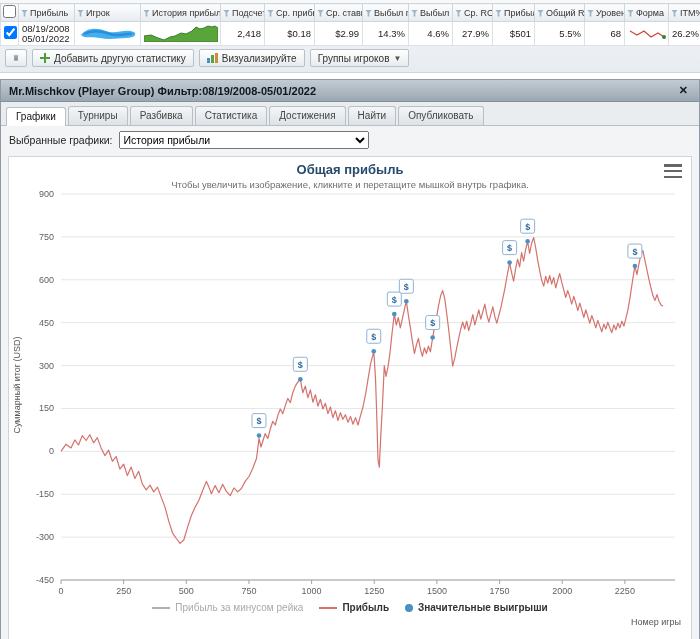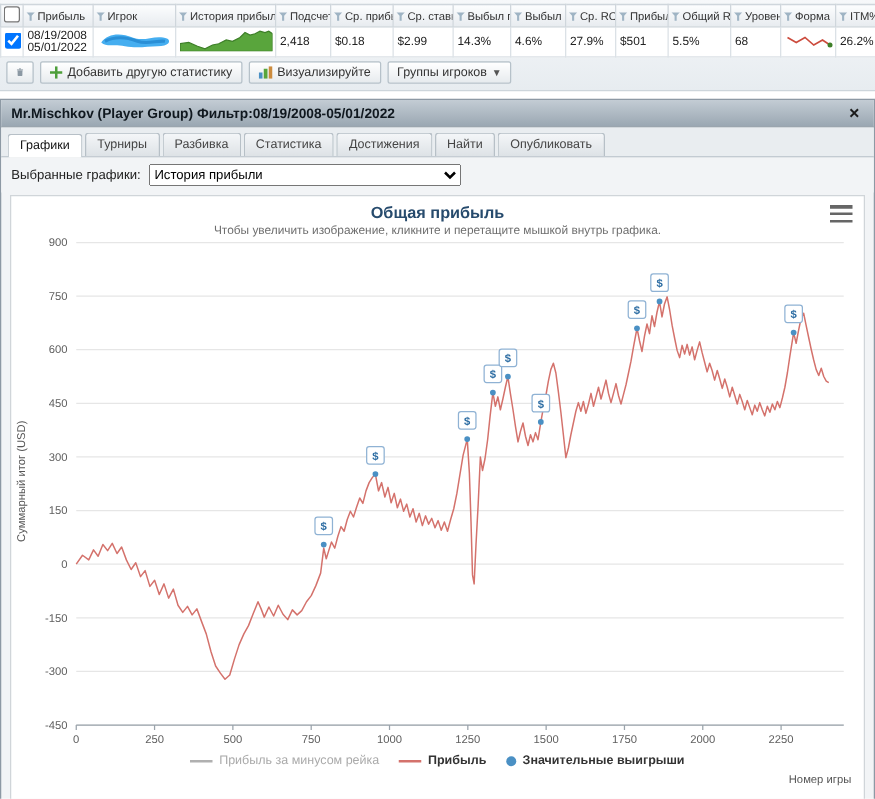--- a/index.html
+++ b/index.html
@@ -5,21 +5,21 @@
   *{box-sizing:border-box;margin:0;padding:0}
   html,body{width:700px;height:639px;overflow:hidden}
   body{font-family:"Liberation Sans",sans-serif;background:#ffffff;font-size:11px;color:#222}
 
   
   .top-section{background:linear-gradient(#f6f8fa,#e7ecf0);border-bottom:1px solid #cdd5db;padding-top:3px}
   table.stats{border-collapse:collapse;width:100%;table-layout:fixed}
   .stats th{background:linear-gradient(#fcfdfe,#e7ebef);border:1px solid #cfd6dc;font-size:9px;font-weight:normal;
             color:#333;padding:1px 2px;text-align:left;white-space:nowrap;overflow:hidden;height:15px}
   .stats td{background:#fff;border:1px solid #dbe1e6;font-size:9.5px;padding:1px 3px;vertical-align:middle;height:24px}
-  .stats td.num{}
+  .stats td.num{text-align:right}
   .funnel{display:inline-block;width:7px;height:7px;background:#9fb4c4;margin-right:2px;vertical-align:-1px;
           clip-path:polygon(0 0,100% 0,62% 45%,62% 100%,38% 100%,38% 45%)}
   .datecell{font-size:9px;line-height:10px;color:#222}
 
   
   .toolbar{display:flex;gap:5px;padding:3px 5px 5px 5px}
   .tbtn{display:inline-flex;align-items:center;gap:4px;background:linear-gradient(#ffffff,#e7ebee);
         border:1px solid #b6c1c9;border-radius:2px;padding:2px 7px;font-size:10px;color:#333;cursor:pointer;height:18px}
   .icon-btn{width:22px;justify-content:center}
   .caret{font-size:8px;color:#555}

